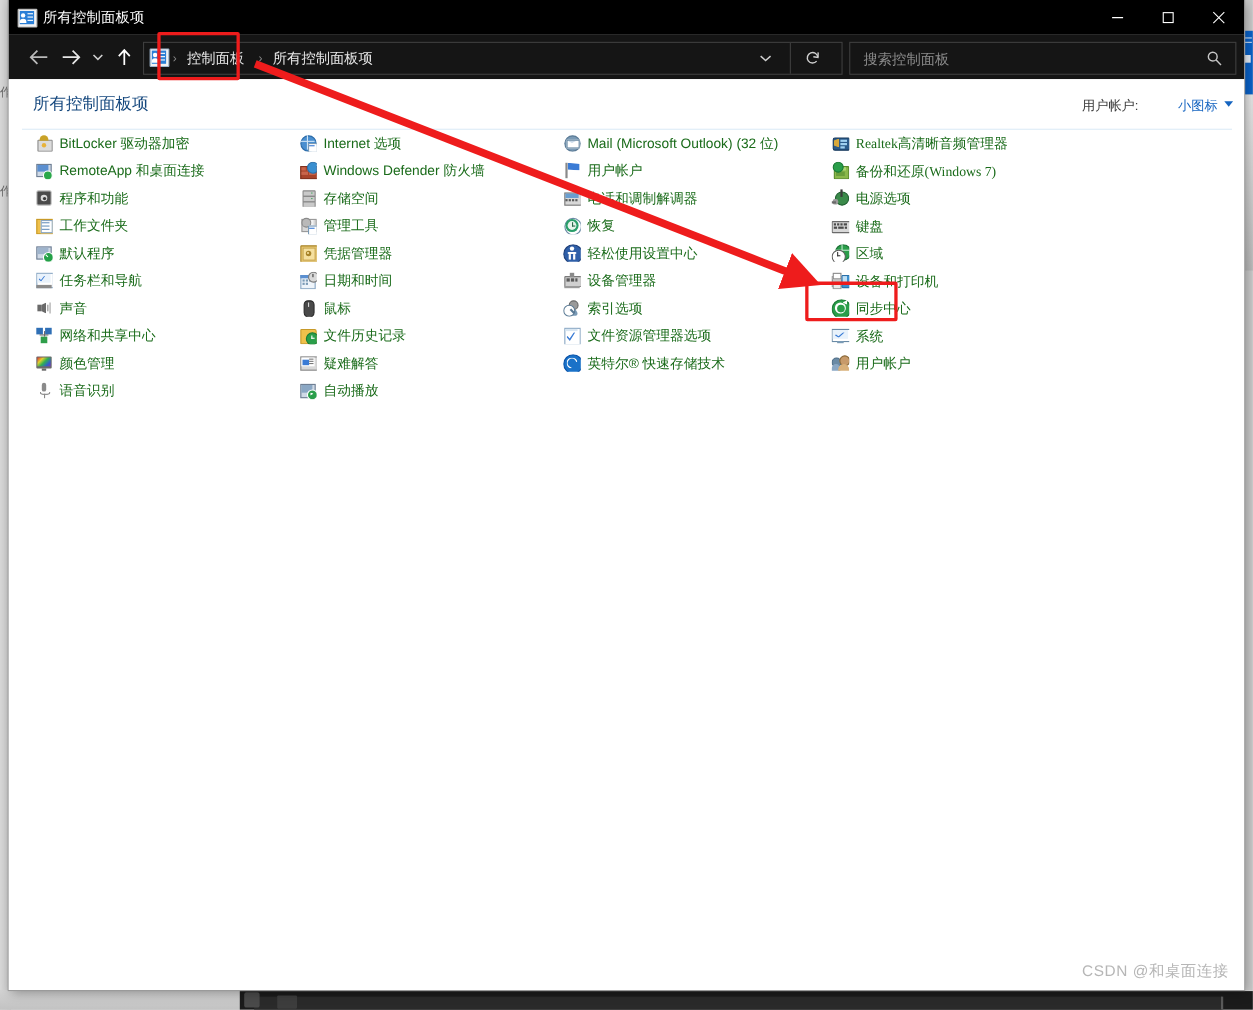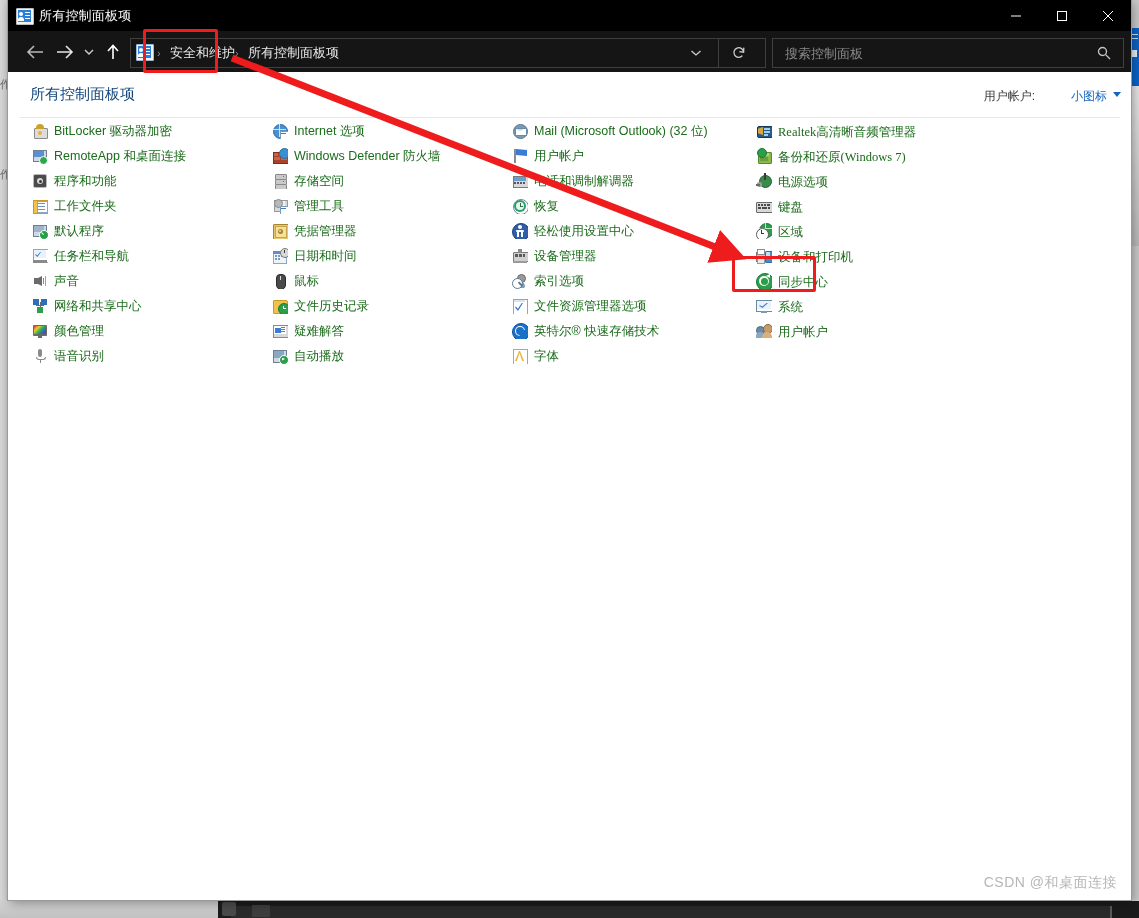--- a/index.html
+++ b/index.html
@@ -203,21 +203,21 @@
     <div id="crumbbar">
       <div id="crumb-icon">
         <div class="ci-b"></div>
           <div class="ci-h"></div>
           <div class="ci-y"></div>
         <div class="ci-l1"></div>
           <div class="ci-l2"></div>
           <div class="ci-l3"></div>
       </div>
       <div class="crumb-sep" id="crumb-sep1">›</div>
-      <div class="crumb-txt" id="crumb-cp">安全和维护</div>
+      <div class="crumb-txt" id="crumb-cp">控制面板</div>
       <div class="crumb-sep" id="crumb-sep2">›</div>
       <div class="crumb-txt" id="crumb-all">所有控制面板项</div>
       <div id="crumb-drop">
         <svg width="11" height="7" viewBox="0 0 11 7">
             <path d="M1 1.5 L5.5 5.5 L10 1.5" fill="none" stroke="#cfcfcf" stroke-width="1.3"></path>
           </svg>
       </div>
       <div id="crumb-refresh">
         <svg width="14" height="14" viewBox="0 0 14 14">
             <path d="M11.5 6 A4.8 4.8 0 1 0 10.4 9.6" fill="none" stroke="#cfcfcf" stroke-width="1.3"></path>
@@ -274,21 +274,20 @@
       <div class="col" id="col2">
           <div class="item"><span class="ic"><div class="cr" style="left:1px;top:1px;width:13px;height:13px;background:#7a9ab5;border:1px solid #5a7a95;"></div><div class="sq" style="left:3px;top:5px;width:10px;height:6px;background:#ffffff;border:1px solid #6a8aa5;"></div><div class="sq" style="left:4px;top:6px;width:8px;height:3px;background:#c8d8e8;clip-path:polygon(0 0,50% 70%,100% 0);"></div></span><span class="lbl">Mail (Microsoft Outlook) (32 位)</span></div>
           <div class="item"><span class="ic"><div class="sq" style="left:2px;top:1px;width:2px;height:14px;background:#8a8a8a;"></div><div class="sq" style="left:4px;top:1px;width:11px;height:7px;background:#3a7bd5;clip-path:polygon(0 0,100% 14%,100% 100%,0 86%);"></div></span><span class="lbl">用户帐户</span></div>
           <div class="item"><span class="ic"><div class="sq" style="left:1px;top:3px;width:14px;height:10px;background:#d8d8d8;border:1px solid #7a7a7a;"></div><div class="sq" style="left:2px;top:4px;width:12px;height:4px;background:#6a9ed0;"></div><div class="sq" style="left:2px;top:9px;width:2px;height:2px;background:#5a5a5a;"></div><div class="sq" style="left:5px;top:9px;width:2px;height:2px;background:#5a5a5a;"></div><div class="sq" style="left:8px;top:9px;width:2px;height:2px;background:#5a5a5a;"></div><div class="sq" style="left:11px;top:9px;width:2px;height:2px;background:#5a5a5a;"></div></span><span class="lbl">电话和调制解调器</span></div>
           <div class="item"><span class="ic"><div class="cr" style="left:1px;top:1px;width:14px;height:14px;background:#ffffff;border:1px solid #6a8aa5;"></div><div class="cr" style="left:2px;top:2px;width:12px;height:12px;background:#2a9e6a;"></div><div class="cr" style="left:4px;top:4px;width:8px;height:8px;background:#e8f4ec;"></div><div class="sq" style="left:7.5px;top:5px;width:1px;height:4px;background:#2a6a4a;"></div><div class="sq" style="left:7.5px;top:8px;width:3px;height:1px;background:#2a6a4a;"></div></span><span class="lbl">恢复</span></div>
           <div class="item"><span class="ic"><div class="cr" style="left:0px;top:0px;width:16px;height:16px;background:#2f5fa8;border:1px solid #1f3f78;"></div><div class="cr" style="left:6px;top:2px;width:4px;height:4px;background:#ffffff;"></div><div class="sq" style="left:4px;top:7px;width:8px;height:2px;background:#ffffff;border-radius:1px;"></div><div class="sq" style="left:5px;top:9px;width:2px;height:5px;background:#ffffff;"></div><div class="sq" style="left:9px;top:9px;width:2px;height:5px;background:#ffffff;"></div></span><span class="lbl">轻松使用设置中心</span></div>
           <div class="item"><span class="ic"><div class="sq" style="left:1px;top:4px;width:14px;height:8px;background:#d0d0d0;border:1px solid #7a7a7a;border-radius:1px;"></div><div class="sq" style="left:6px;top:1px;width:4px;height:4px;background:#8a8a8a;"></div><div class="sq" style="left:3px;top:6px;width:3px;height:3px;background:#5a5a5a;"></div><div class="sq" style="left:7px;top:6px;width:3px;height:3px;background:#5a5a5a;"></div><div class="sq" style="left:11px;top:6px;width:2px;height:3px;background:#5a5a5a;"></div><div class="sq" style="left:1px;top:13px;width:14px;height:2px;background:#9a9a9a;"></div></span><span class="lbl">设备管理器</span></div>
           <div class="item"><span class="ic"><div class="cr" style="left:5px;top:1px;width:7px;height:7px;background:#9a9a9a;border:1px solid #6a6a6a;"></div><div class="sq" style="left:3px;top:9px;width:10px;height:6px;background:#7a9ab5;border-radius:5px 5px 2px 2px;"></div><div class="cr" style="left:0px;top:5px;width:9px;height:9px;background:#ffffff;border:1.5px solid #5a7a95;"></div><div class="sq" style="left:6px;top:10px;width:5px;height:1.5px;background:#5a7a95;transform:rotate(45deg);"></div></span><span class="lbl">索引选项</span></div>
           <div class="item"><span class="ic"><div class="sq" style="left:1px;top:1px;width:13px;height:14px;background:#ffffff;border:1px solid #8aa7c4;"></div><div class="sq" style="left:2px;top:2px;width:11px;height:2px;background:#d8e6f2;"></div><div class="sq" style="left:3px;top:5px;width:8px;height:8px;background:#3a7bd5;clip-path:polygon(0 55%,38% 100%,100% 0,84% 0,36% 72%,11% 44%);"></div></span><span class="lbl">文件资源管理器选项</span></div>
           <div class="item"><span class="ic"><div class="cr" style="left:0px;top:0px;width:16px;height:16px;background:#1a72c8;border:1px solid #0a52a8;"></div><div class="sq" style="left:3px;top:3px;width:10px;height:10px;background:#ffffff;border-radius:50%;clip-path:polygon(0 0,100% 0,100% 40%,45% 40%,45% 100%,0 100%);"></div><div class="cr" style="left:4px;top:4px;width:8px;height:8px;background:#1a72c8;"></div></span><span class="lbl">英特尔® 快速存储技术</span></div>
-          <div class="item"><span class="ic"><div class="sq" style="left:1px;top:1px;width:13px;height:14px;background:#ffffff;border:1px solid #a8a8a8;"></div><div class="sq" style="left:3px;top:3px;width:9px;height:10px;background:#e8b33a;clip-path:polygon(45% 0,55% 0,100% 100%,80% 100%,50% 20%,20% 100%,0 100%);"></div></span><span class="lbl">字体</span></div>
         </div>
       <div class="col" id="col3">
           <div class="item"><span class="ic"><div class="sq" style="left:1px;top:3px;width:14px;height:10px;background:#2a5a8a;border:1px solid #17395c;border-radius:2px;"></div><div class="sq" style="left:2px;top:4px;width:5px;height:8px;background:#d8a83a;clip-path:polygon(0 22%,100% 0,100% 100%,0 78%);"></div><div class="sq" style="left:8px;top:5px;width:6px;height:1.5px;background:#9fd0f0;"></div><div class="sq" style="left:8px;top:8px;width:6px;height:1.5px;background:#9fd0f0;"></div><div class="sq" style="left:8px;top:11px;width:4px;height:1.5px;background:#9fd0f0;"></div></span><span class="lbl">Realtek高清晰音频管理器</span></div>
           <div class="item"><span class="ic"><div class="sq" style="left:2px;top:4px;width:12px;height:10px;background:#8ab84a;border:1px solid #5a8a2a;border-radius:1px;"></div><div class="sq" style="left:3px;top:5px;width:10px;height:3px;background:#b0d878;"></div><div class="sq" style="left:4px;top:9px;width:8px;height:4px;background:#6a9e3a;"></div><div class="cr" style="left:1px;top:0px;width:8px;height:8px;background:#2a9e4a;border:1px solid #1a7a34;"></div></span><span class="lbl">备份和还原(Windows 7)</span></div>
           <div class="item"><span class="ic"><div class="cr" style="left:3px;top:2px;width:11px;height:11px;background:#3a8a4a;border:1px solid #246234;"></div><div class="sq" style="left:8px;top:0px;width:1.8px;height:7px;background:#3a3a3a;"></div><div class="sq" style="left:1px;top:9px;width:5px;height:5px;background:#9a9a9a;border-radius:2px;"></div><div class="sq" style="left:0px;top:11px;width:4px;height:2px;background:#6a6a6a;"></div></span><span class="lbl">电源选项</span></div>
           <div class="item"><span class="ic"><div class="sq" style="left:0px;top:4px;width:16px;height:9px;background:#d8d8d8;border:1px solid #6a6a6a;border-radius:1px;"></div><div class="sq" style="left:2px;top:6px;width:2px;height:2px;background:#4a4a4a;"></div><div class="sq" style="left:5px;top:6px;width:2px;height:2px;background:#4a4a4a;"></div><div class="sq" style="left:8px;top:6px;width:2px;height:2px;background:#4a4a4a;"></div><div class="sq" style="left:11px;top:6px;width:3px;height:2px;background:#4a4a4a;"></div><div class="sq" style="left:2px;top:9px;width:3px;height:2px;background:#4a4a4a;"></div><div class="sq" style="left:6px;top:9px;width:5px;height:2px;background:#4a4a4a;"></div><div class="sq" style="left:12px;top:9px;width:2px;height:2px;background:#4a4a4a;"></div></span><span class="lbl">键盘</span></div>
           <div class="item"><span class="ic"><div class="cr" style="left:3px;top:0px;width:13px;height:13px;background:#2a9e4a;border:1px solid #1a6f34;"></div><div class="sq" style="left:3px;top:5px;width:13px;height:1px;background:#bfe8cc;"></div><div class="sq" style="left:9px;top:0px;width:1px;height:13px;background:#bfe8cc;"></div><div class="cr" style="left:0px;top:5px;width:11px;height:11px;background:#ffffff;border:1.4px solid #5a5a5a;"></div><div class="sq" style="left:5px;top:7px;width:1px;height:4px;background:#3a3a3a;"></div><div class="sq" style="left:5px;top:10px;width:3px;height:1px;background:#3a3a3a;"></div></span><span class="lbl">区域</span></div>
           <div class="item"><span class="ic"><div class="sq" style="left:0px;top:4px;width:8px;height:8px;background:#c8c8c8;border:1px solid #7a7a7a;"></div><div class="sq" style="left:1px;top:1px;width:6px;height:4px;background:#ffffff;border:1px solid #8a8a8a;"></div><div class="sq" style="left:1px;top:9px;width:6px;height:5px;background:#eaeaea;border:1px solid #9a9a9a;"></div><div class="sq" style="left:9px;top:3px;width:6px;height:10px;background:#3a8fd0;border:1px solid #2a6fa8;border-radius:1px;"></div><div class="sq" style="left:10px;top:4px;width:4px;height:6px;background:#bfe0f5;"></div></span><span class="lbl">设备和打印机</span></div>
           <div class="item"><span class="ic"><div class="cr" style="left:0px;top:0px;width:16px;height:16px;background:#2a9e4a;border:1px solid #1a7a34;"></div><div class="cr" style="left:3px;top:3px;width:10px;height:10px;background:#ffffff;"></div><div class="cr" style="left:4.5px;top:4.5px;width:7px;height:7px;background:#2a9e4a;"></div><div class="sq" style="left:10px;top:1px;width:4px;height:4px;background:#ffffff;clip-path:polygon(100% 0,100% 100%,0 50%);"></div></span><span class="lbl">同步中心</span></div>
           <div class="item"><span class="ic"><div class="sq" style="left:0px;top:2px;width:16px;height:10px;background:#ffffff;border:1px solid #6a8aa5;"></div><div class="sq" style="left:1px;top:3px;width:14px;height:8px;background:#e8f2fb;"></div><div class="sq" style="left:3px;top:5px;width:9px;height:5px;background:#3a7bd5;clip-path:polygon(0 55%,38% 100%,100% 0,84% 0,36% 72%,11% 44%);"></div><div class="sq" style="left:5px;top:13px;width:6px;height:2px;background:#7a9ab5;"></div></span><span class="lbl">系统</span></div>

